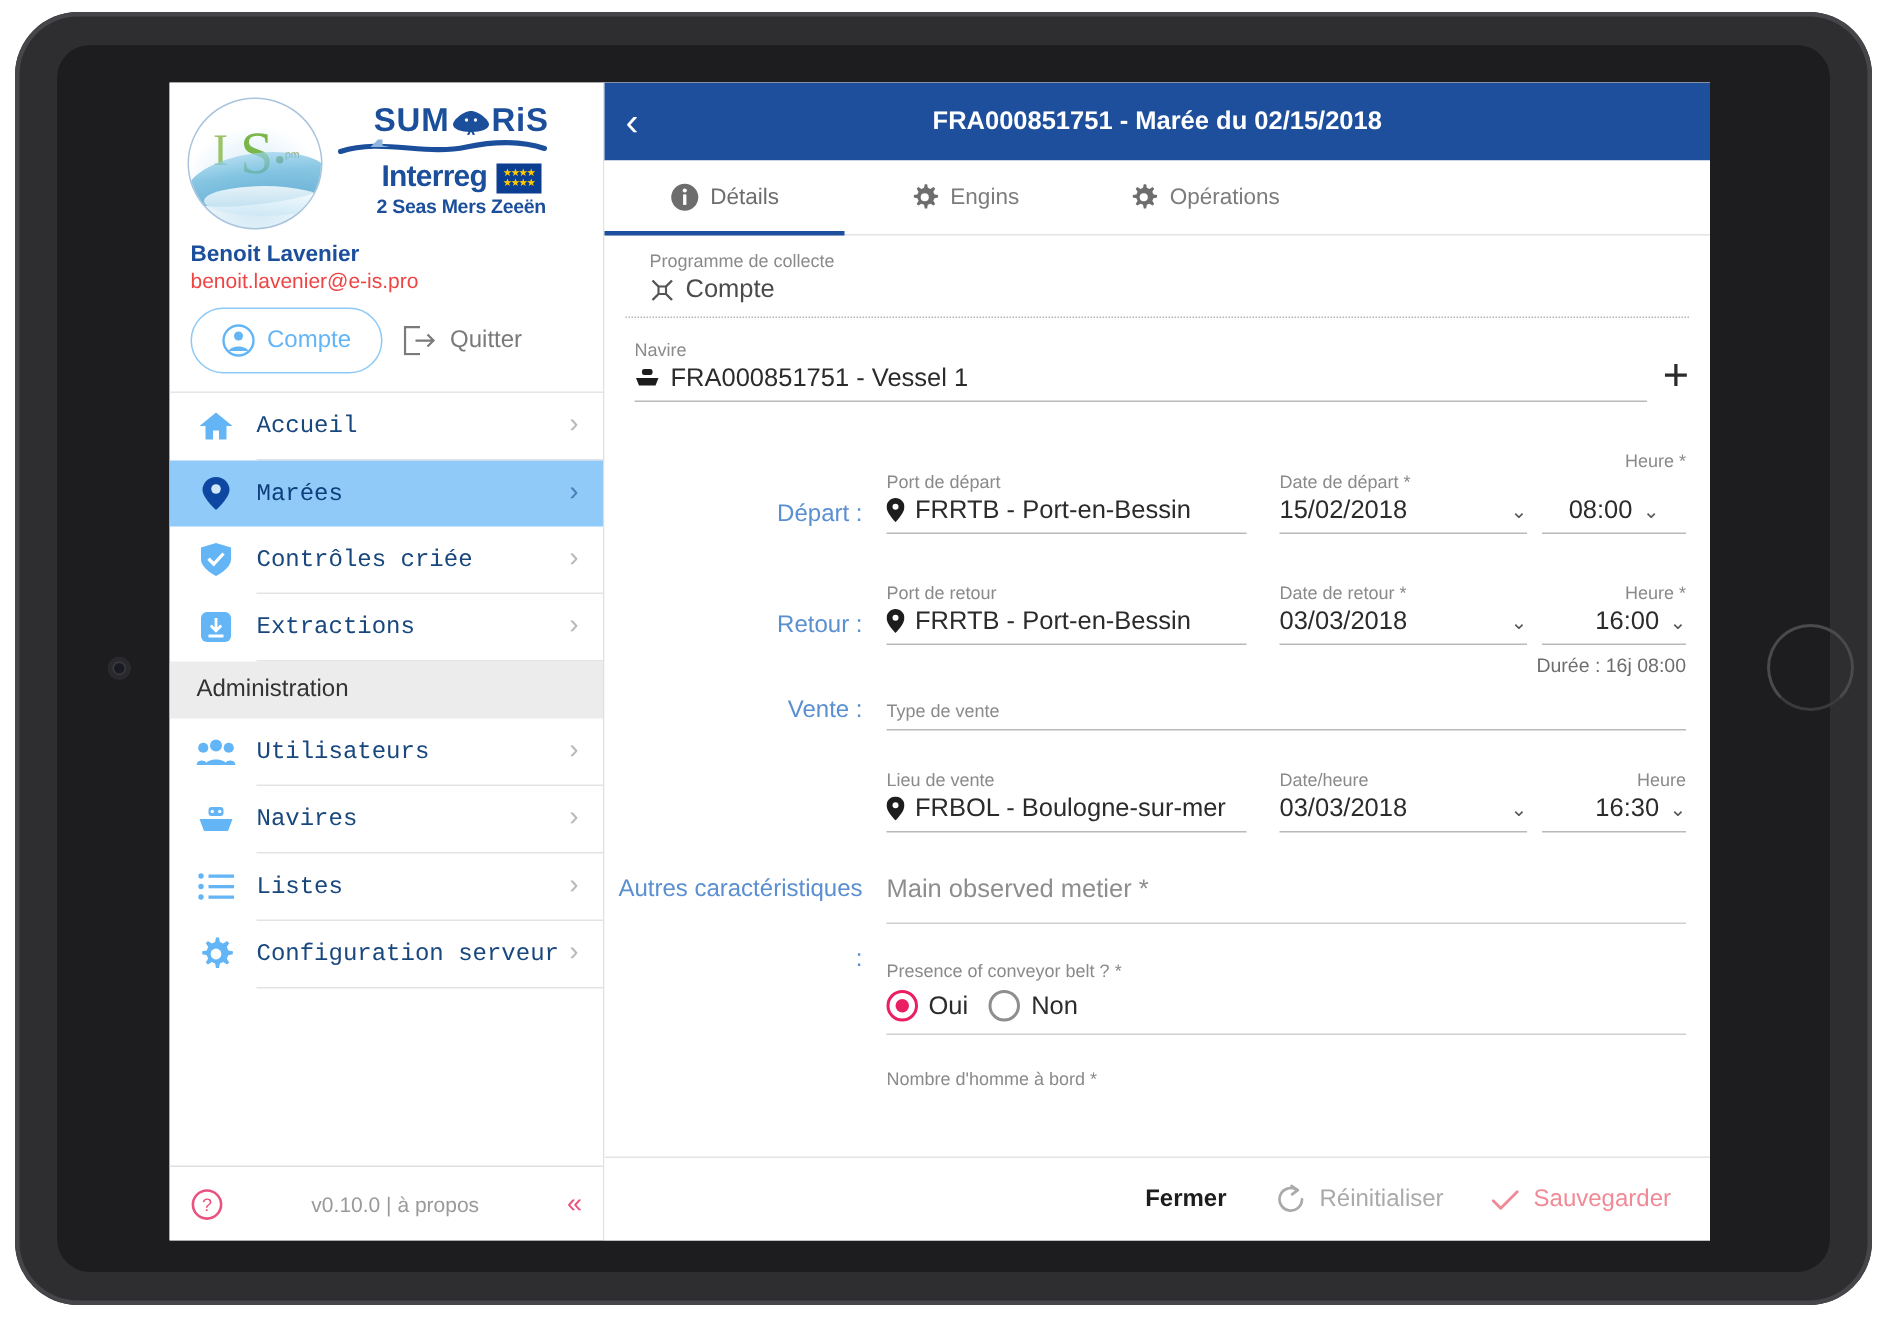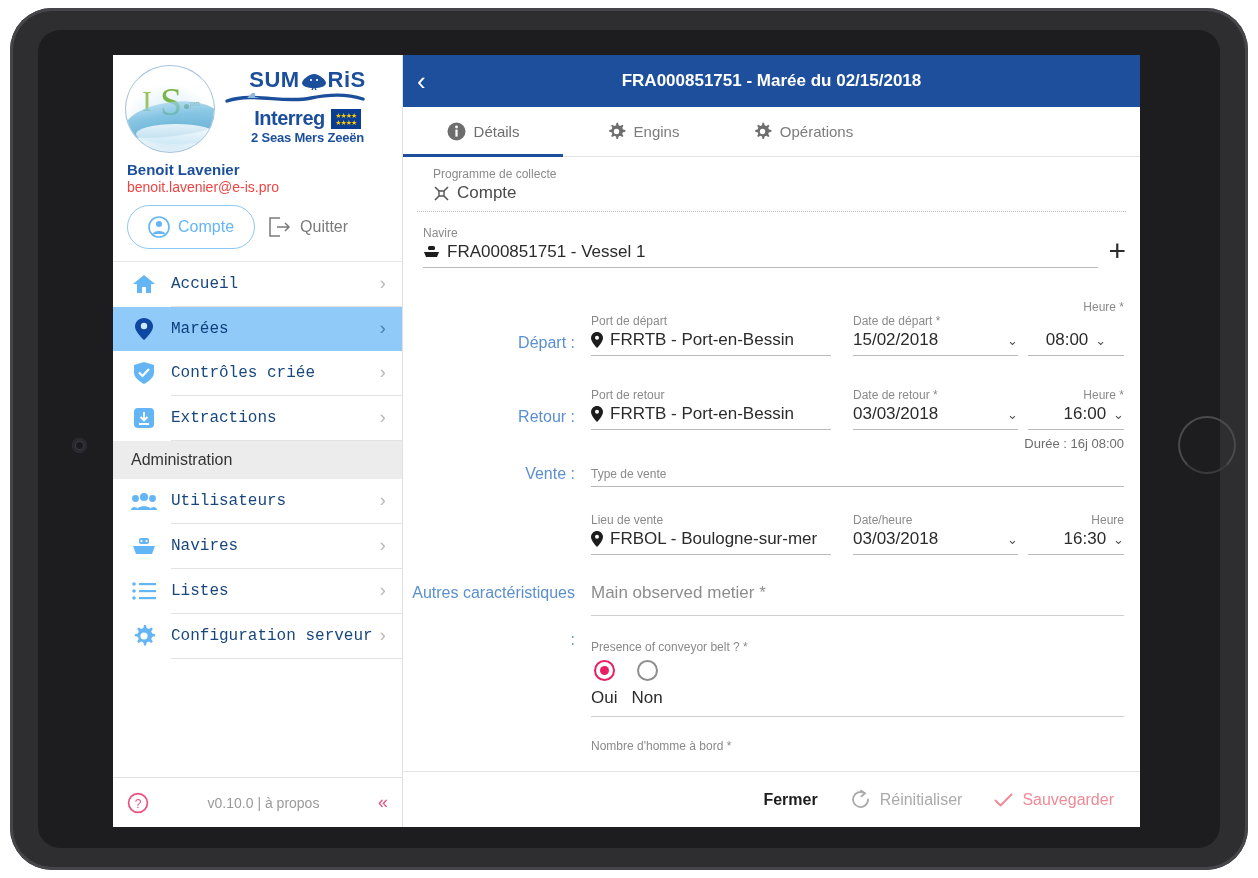--- a/index.html
+++ b/index.html
@@ -254,21 +254,21 @@
   #autres-label {
     width: 188px; text-align: right; padding-right: 16px; flex: none;
     font-size: 16px; color: #5a8fd0; line-height: 1.2;
   }
   #autres-fields { flex: 1; min-width: 0; }
   .sub-field { border-bottom: 1px solid #cfcfcf; padding-bottom: 8px; }
   .sub-field + .sub-field { margin-top: 16px; }
   .placeholder-text { font-size: 17px; color: #8d8d8d; }
 
   .radio-group { display: flex; align-items: center; gap: 14px; margin-top: 6px; }
-  .radio-opt { display: flex; align-items: center; gap: 7px; cursor: pointer; flex-direction: column; }
+  .radio-opt { display: flex; align-items: center; gap: 7px; cursor: pointer; }
   .radio-dot {
     width: 21px; height: 21px; border-radius: 50%;
     border: 2px solid #8e8e8e; position: relative; flex: none;
   }
   .radio-dot.checked { border-color: #e91e63; }
   .radio-dot.checked::after {
     content: ""; position: absolute; left: 4px; top: 4px;
     width: 9px; height: 9px; border-radius: 50%; background: #e91e63;
   }
   .radio-label { font-size: 17px; color: #2b2b2b; }

